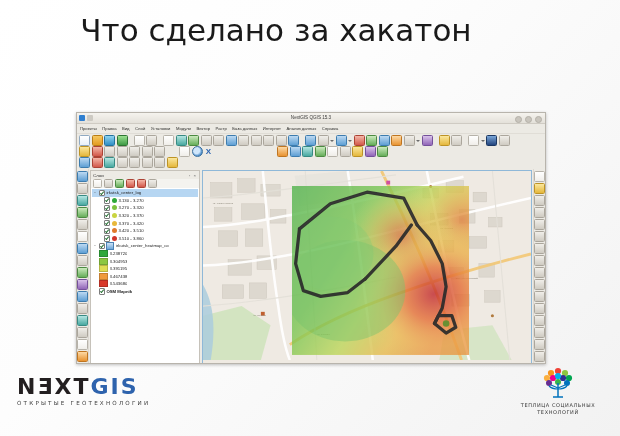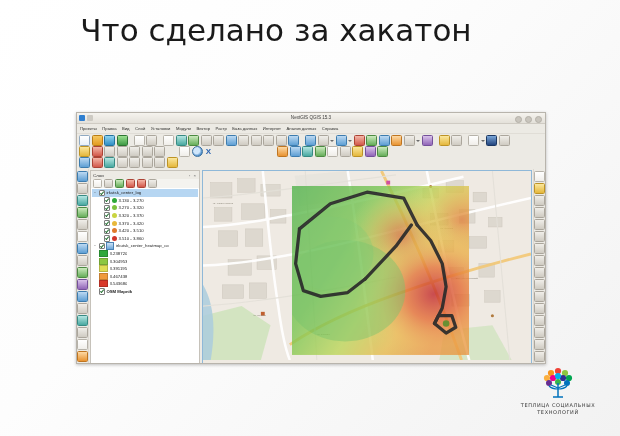--- a/index.html
+++ b/index.html
@@ -540,20 +540,24 @@
         <span class="vt ic-gray"></span>
         <span class="vt ic-gray"></span>
         <span class="vt ic-gray"></span>
         <span class="vt ic-gray"></span>
       </div>
 
     </div>
 
   </div>
 
+  <div class="nextgis">
+    <div class="ng-word"><span class="ng-n">N</span><span class="ng-e">Ǝ</span><span class="ng-x">X</span><span class="ng-t">T</span><span class="ng-gis">GIS</span></div>
+    <div class="ng-tag">ОТКРЫТЫЕ ГЕОТЕХНОЛОГИИ</div>
+  </div>
 
   <div class="teplica">
     <svg width="44" height="34" viewBox="0 0 44 34" style="display:block;margin:0 auto;">
       <g>
         <circle cx="22" cy="5" r="3.1" fill="#ef4136"></circle>
         <circle cx="15" cy="7" r="3.1" fill="#f7941e"></circle>
         <circle cx="29" cy="7" r="3.1" fill="#8dc63f"></circle>
         <circle cx="11" cy="12" r="3.1" fill="#fbb040"></circle>
         <circle cx="33" cy="12" r="3.1" fill="#00a651"></circle>
         <circle cx="17" cy="12" r="3.1" fill="#ec008c"></circle>

